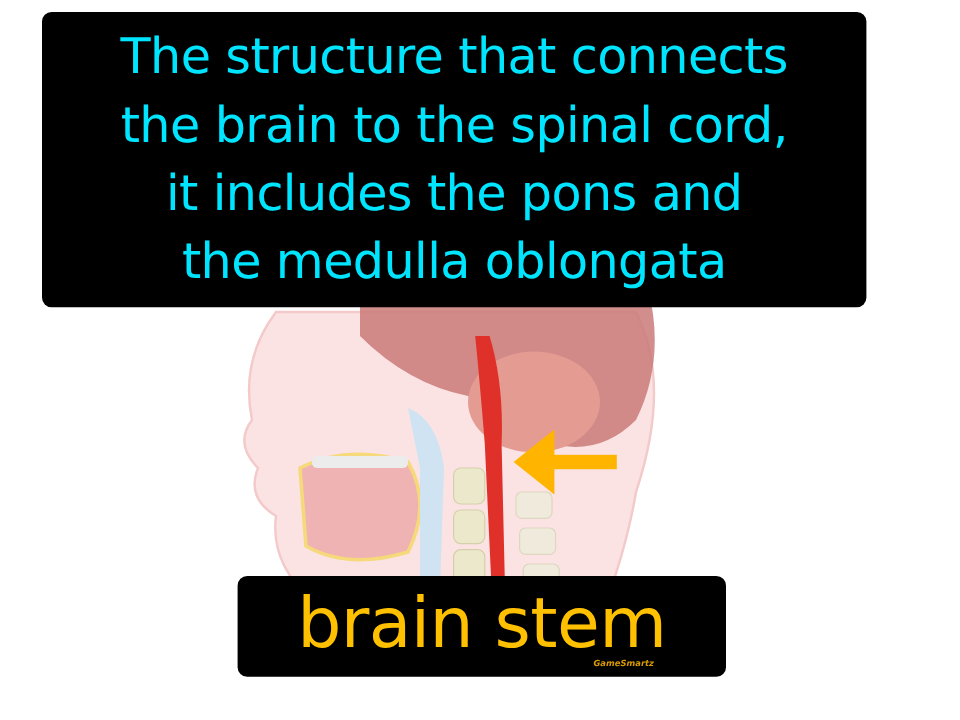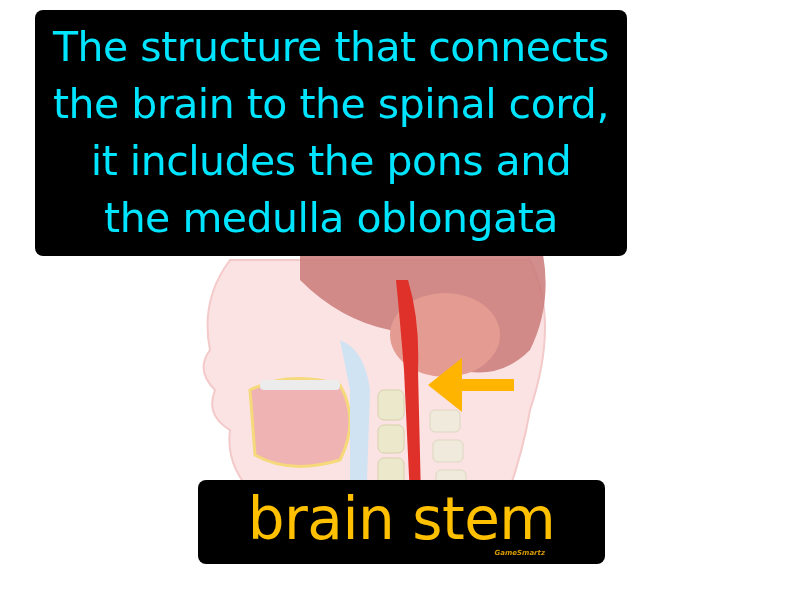--- a/index.html
+++ b/index.html
@@ -1,17 +1,17 @@
 <!DOCTYPE html>
 <html><head>
 <meta charset="utf-8">
 <style>
   html,body{margin:0;padding:0;}
   body{width:800px;height:600px;background:#ffffff;position:relative;overflow:hidden;font-family:"DejaVu Sans","Liberation Sans",sans-serif;}
-  .definition-box{position:absolute;left:35px;top:10px;width:592px;height:246px;background:#000;border-radius:8px;z-index:3;display:flex;align-items:center;justify-content:center;}
+  .definition-box{position:absolute;left:35px;top:10px;width:687px;height:246px;background:#000;border-radius:8px;z-index:3;display:flex;align-items:center;justify-content:center;}
   .definition-text{color:#00e5ff;font-size:41px;line-height:57px;text-align:center;letter-spacing:-0.5px;white-space:pre-line;}
   .illustration{position:absolute;left:190px;top:240px;width:380px;height:300px;z-index:1;}
   .term-box{position:absolute;left:198px;top:480px;width:407px;height:84px;background:#000;border-radius:8px;z-index:3;}
   .term-text{position:absolute;left:0;right:0;top:4px;text-align:center;color:#ffc000;font-size:58px;line-height:70px;letter-spacing:-0.5px;}
   .brand{position:absolute;right:60px;bottom:7px;color:#d89a00;font-size:7px;font-weight:bold;font-style:italic;}
 </style>
 </head>
 <body>
 
 <div class="definition-box">

